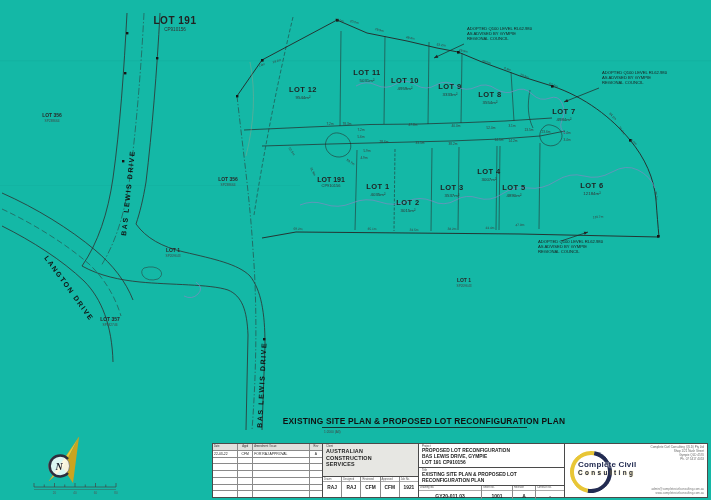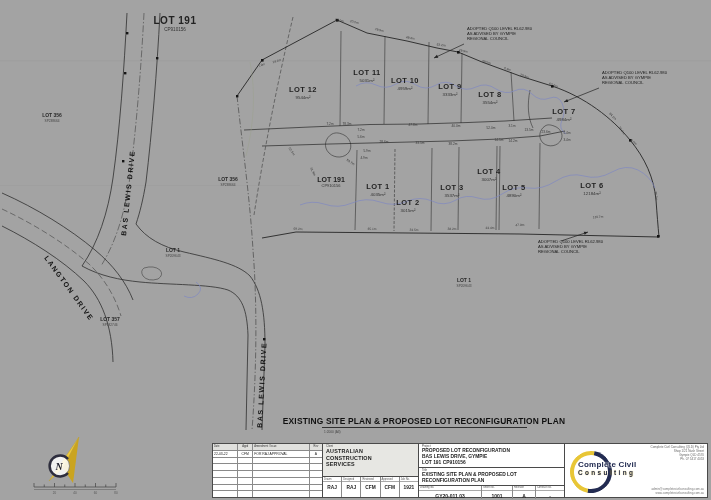--- a/index.html
+++ b/index.html
@@ -1,16 +1,16 @@
 <!DOCTYPE html>
 <html><head>
 <meta charset="utf-8">
 <style>
   html,body{margin:0;padding:0;background:#e9e9e9;}
-  #stage{position:relative;width:711px;height:500px;background:#a3a3a3;overflow:hidden;
+  #stage{position:relative;width:711px;height:500px;background:#14b8a6;overflow:hidden;
          font-family:"Liberation Sans",sans-serif;}
   svg{position:absolute;left:0;top:0;}
   
   .t-lotname{font-family:"Liberation Sans",sans-serif;font-size:7.5px;font-weight:bold;fill:#1f1f1f;text-anchor:middle;letter-spacing:.4px;}
   .t-lotarea{font-family:"Liberation Sans",sans-serif;font-size:4.4px;fill:#333;text-anchor:middle;}
   .t-parcel-lg{font-family:"Liberation Sans",sans-serif;font-size:10px;font-weight:bold;fill:#222;text-anchor:middle;letter-spacing:.5px;}
   .t-plan-lg{font-family:"Liberation Sans",sans-serif;font-size:4.6px;fill:#333;text-anchor:middle;}
   .t-parcel-md{font-family:"Liberation Sans",sans-serif;font-size:7px;font-weight:bold;fill:#222;text-anchor:middle;}
   .t-plan-md{font-family:"Liberation Sans",sans-serif;font-size:4px;fill:#333;text-anchor:middle;}
   .t-parcel-sm{font-family:"Liberation Sans",sans-serif;font-size:5px;font-weight:bold;fill:#2a2a2a;text-anchor:middle;}

